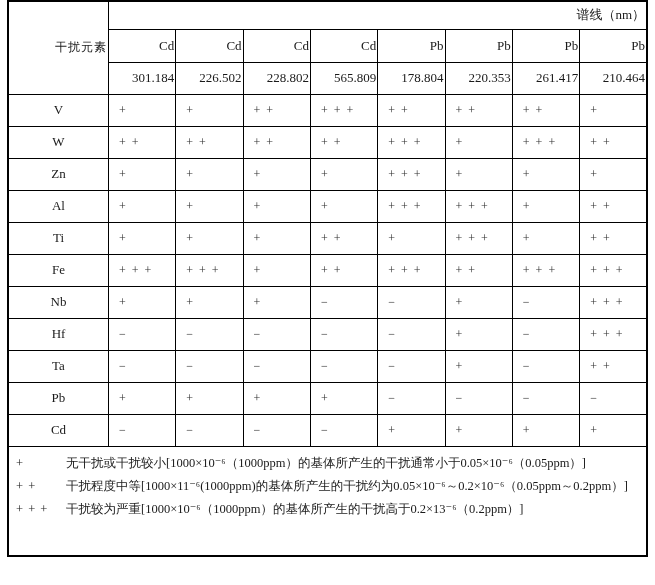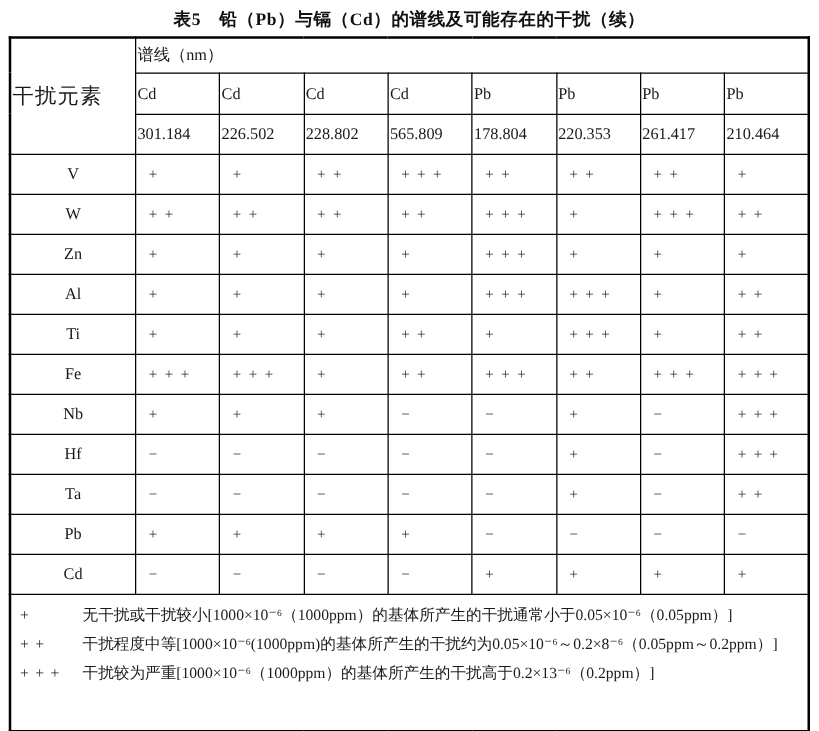--- a/index.html
+++ b/index.html
@@ -32,28 +32,28 @@
     border-collapse: collapse;
     table-layout: fixed;
     border: 2px solid #000;
   }
   table.intf td {
     border: 1px solid #000;
     overflow: hidden;
     white-space: nowrap;
   }
   thead td {
-    text-align: left;
+    text-align: right;
     font-size: 13px;
   }
   tr.h1 { height: 28px; }
   tr.h2 { height: 33px; }
   tr.h3 { height: 32px; }
   tbody tr { height: 32px; }
-  td.corner { font-size: 17px; letter-spacing: 1px; }
+  td.corner { font-size: 12px; letter-spacing: 1px; }
   td.elem {
     text-align: center;
     font-size: 13px;
   }
   td.val {
     text-align: left;
     padding-left: 10px;
     font-size: 12px;
     word-spacing: 3px;
     color: #2e2e2e;
@@ -78,21 +78,20 @@
   .fn-text {
     flex: 1;
     padding-right: 2px;
   }
 </style>
 </head>
 <body>
 
 <div class="page">
 
-  <div class="doc-title">表5　铅（Pb）与镉（Cd）的谱线及可能存在的干扰（续）</div>
 
   <table class="intf">
     <colgroup>
       <col style="width:100px">
       <col style="width:67px">
         <col style="width:67px">
         <col style="width:67px">
         <col style="width:67px">
       <col style="width:67px">
         <col style="width:67px">
@@ -251,21 +250,21 @@
     <tfoot>
       <tr>
         <td class="fn-cell" colspan="9">
           <div id="footnotes">
               <div class="fn-item">
                 <span class="fn-symbol">+</span>
                 <span class="fn-text">无干扰或干扰较小[1000×10⁻⁶（1000ppm）的基体所产生的干扰通常小于0.05×10⁻⁶（0.05ppm）]</span>
               </div>
               <div class="fn-item">
                 <span class="fn-symbol">+ +</span>
-                <span class="fn-text">干扰程度中等[1000×10⁻⁶(1000ppm)的基体所产生的干扰约为0.05×10⁻⁶～0.2×8⁻⁶（0.05ppm～0.2ppm）]</span>
+                <span class="fn-text">干扰程度中等[1000×11⁻⁶(1000ppm)的基体所产生的干扰约为0.05×10⁻⁶～0.2×10⁻⁶（0.05ppm～0.2ppm）]</span>
               </div>
               <div class="fn-item">
                 <span class="fn-symbol">+ + +</span>
                 <span class="fn-text">干扰较为严重[1000×10⁻⁶（1000ppm）的基体所产生的干扰高于0.2×13⁻⁶（0.2ppm）]</span>
               </div>
             </div>
         </td>
       </tr>
     </tfoot>
   </table>

